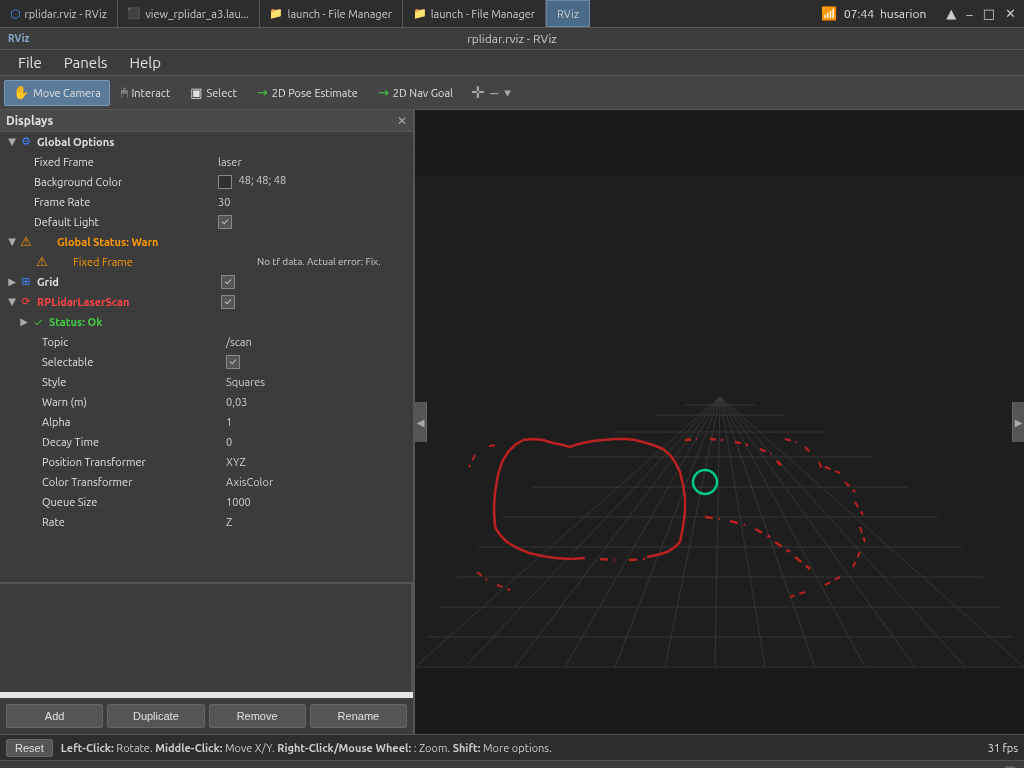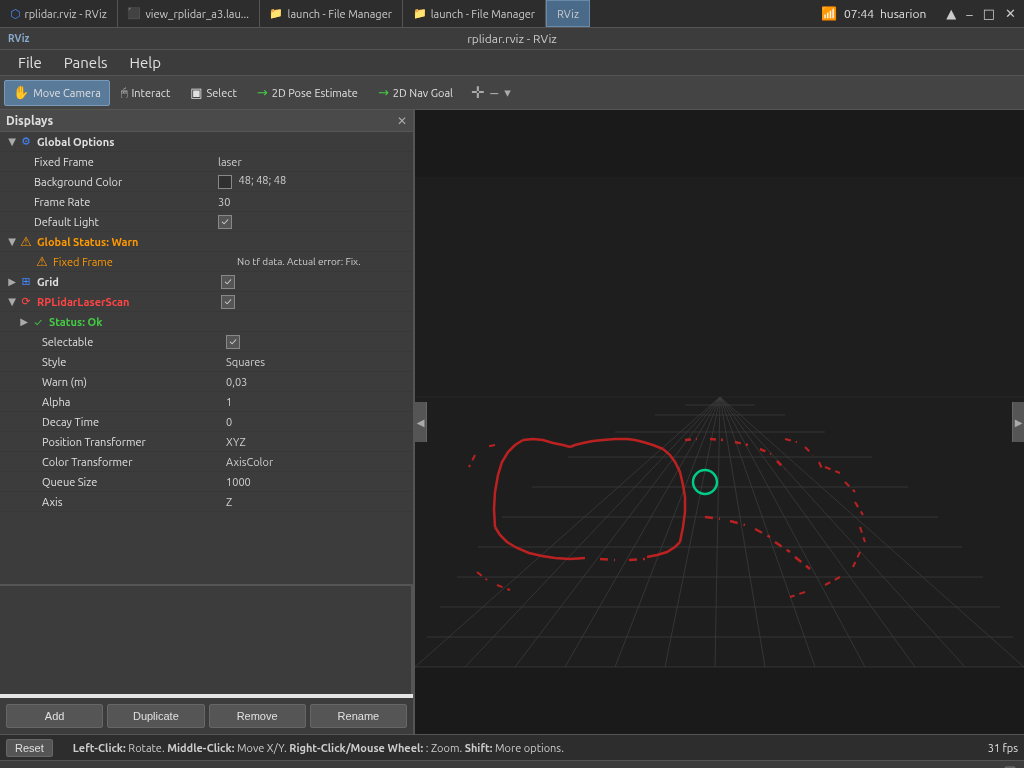--- a/index.html
+++ b/index.html
@@ -42,49 +42,49 @@
     .tree-row { display: flex; align-items: center; height: 20px; padding: 0 2px; border-bottom: 1px solid #383838; }
     .tree-row .indent { display: inline-block; }
     .tree-row .expander { width: 12px; font-size: 10px; cursor: pointer; color: #aaa; text-align: center; }
     .tree-row .row-icon { width: 16px; height: 16px; display: inline-flex; align-items: center; justify-content: center; margin-right: 3px; font-size: 11px; }
     .tree-row .row-label { flex: 0 0 180px; white-space: nowrap; overflow: hidden; font-size: 11px; }
     .tree-row .row-value { flex: 1; white-space: nowrap; overflow: hidden; font-size: 11px; color: #d0d0d0; padding-left: 4px; }
     .tree-row .checkbox { width: 14px; height: 14px; border: 1px solid #888; background: #555; display: inline-flex; align-items: center; justify-content: center; font-size: 10px; }
     .tree-row .checkbox.checked::after { content: '✓'; color: #e0e0e0; }
 
     
-    #button-area { display: flex; gap: 4px; padding: 6px; background: #3c3c3c; border-top: 4px solid #e5e5e5; }
+    #button-area { display: flex; gap: 4px; padding: 6px; background: #3c3c3c; border-top: 6px solid #e5e5e5; }
     .action-btn { flex: 1; padding: 5px; background: #555; border: 1px solid #666; border-radius: 2px; cursor: pointer; font-size: 11px; color: #e0e0e0; text-align: center; }
 
     
     #bottom-left { height: 120px; background: #3c3c3c; border-top: 2px solid #555; border-right: 2px solid #555; }
 
     
     #viewport { flex: 1; background: #1a1a1a; position: relative; overflow: hidden; }
 
     
     #grid-canvas { width: 100%; height: 100%; position: absolute; top: 0; left: 0; }
 
     
     #statusbar { display: flex; align-items: center; background: #2d2d2d; height: 26px; border-top: 1px solid #555; padding: 0 6px; font-size: 11px; color: #ccc; }
-    #statusbar .reset-btn { padding: 2px 8px; background: #555; border: 1px solid #666; border-radius: 2px; cursor: pointer; margin-right: 20px; font-size: 11px; color: #e0e0e0; }
+    #statusbar .reset-btn { padding: 2px 8px; background: #555; border: 1px solid #666; border-radius: 2px; cursor: pointer; margin-right: 8px; font-size: 11px; color: #e0e0e0; }
     #fps-counter { margin-left: auto; color: #e0e0e0; font-size: 11px; }
 
     
     #file-status { display: flex; align-items: center; background: #3c3c3c; height: 24px; border-top: 1px solid #555; padding: 0 8px; font-size: 11px; color: #ccc; }
 
     
     #collapse-btn { position: absolute; left: 0; top: 50%; transform: translateY(-50%); width: 12px; height: 40px; background: #555; border-right: 1px solid #666; display: flex; align-items: center; justify-content: center; cursor: pointer; font-size: 10px; color: #aaa; z-index: 10; }
 
     
     #expand-btn { position: absolute; right: 0; top: 50%; transform: translateY(-50%); width: 12px; height: 40px; background: #555; border-left: 1px solid #666; display: flex; align-items: center; justify-content: center; cursor: pointer; font-size: 10px; color: #aaa; z-index: 10; }
 
     .bold { font-weight: bold; }
     .red-text { color: #ff4444; }
-    .orange-text { color: #ff9900; }
+    .orange-text { color: #ff9900; margin-left: 20px; }
     .green-text { color: #44cc44; font-weight: bold; }
   </style>
 </head>
 <body>
 
 <div id="titlebar">
   <div class="tab">
     <span style="color:#4488ff;margin-right:4px;font-size:12px;">⬡</span>
     <span>rplidar.rviz - RViz</span>
   </div>
@@ -242,20 +242,26 @@
       </div>
 
       <div class="tree-row">
         <span class="indent" style="width:16px;"></span>
         <span class="expander">▶</span>
         <span class="row-icon" style="color:#44cc44;">✓</span>
         <span class="row-label green-text">Status: Ok</span>
         <span class="row-value"></span>
       </div>
 
+      <div class="tree-row">
+        <span class="indent" style="width:28px;"></span>
+        <span class="expander" style="width:12px;"></span>
+        <span class="row-label">Topic</span>
+        <span class="row-value">/scan</span>
+      </div>
 
 
       <div class="tree-row">
         <span class="indent" style="width:28px;"></span>
         <span class="expander" style="width:12px;"></span>
         <span class="row-label">Selectable</span>
         <span class="row-value">
           <span class="checkbox checked"></span>
         </span>
       </div>
@@ -305,21 +311,21 @@
       <div class="tree-row">
         <span class="indent" style="width:28px;"></span>
         <span class="expander" style="width:12px;"></span>
         <span class="row-label">Queue Size</span>
         <span class="row-value">1000</span>
       </div>
 
       <div class="tree-row">
         <span class="indent" style="width:28px;"></span>
         <span class="expander" style="width:12px;"></span>
-        <span class="row-label">Axis</span>
+        <span class="row-label">Rate</span>
         <span class="row-value">Z</span>
       </div>
 
     </div>
 
     <div id="bottom-left" style="flex:0 0 110px;background:#3c3c3c;border-top:2px solid #555;"></div>
 
     <div id="button-area">
       <button class="action-btn">Add</button>
       <button class="action-btn">Duplicate</button>

